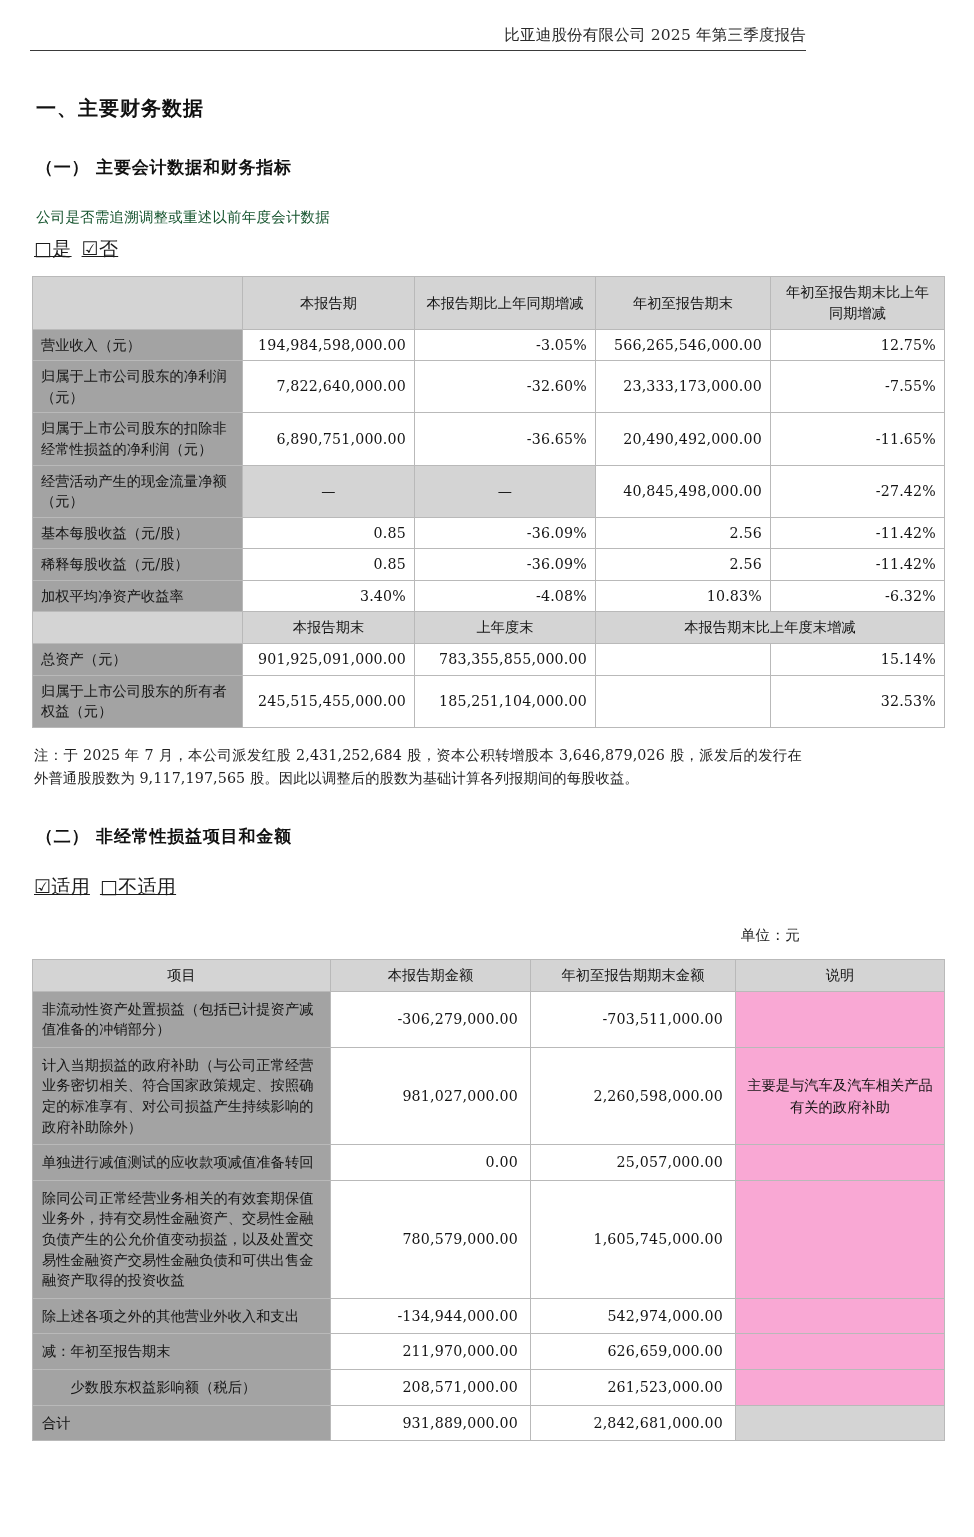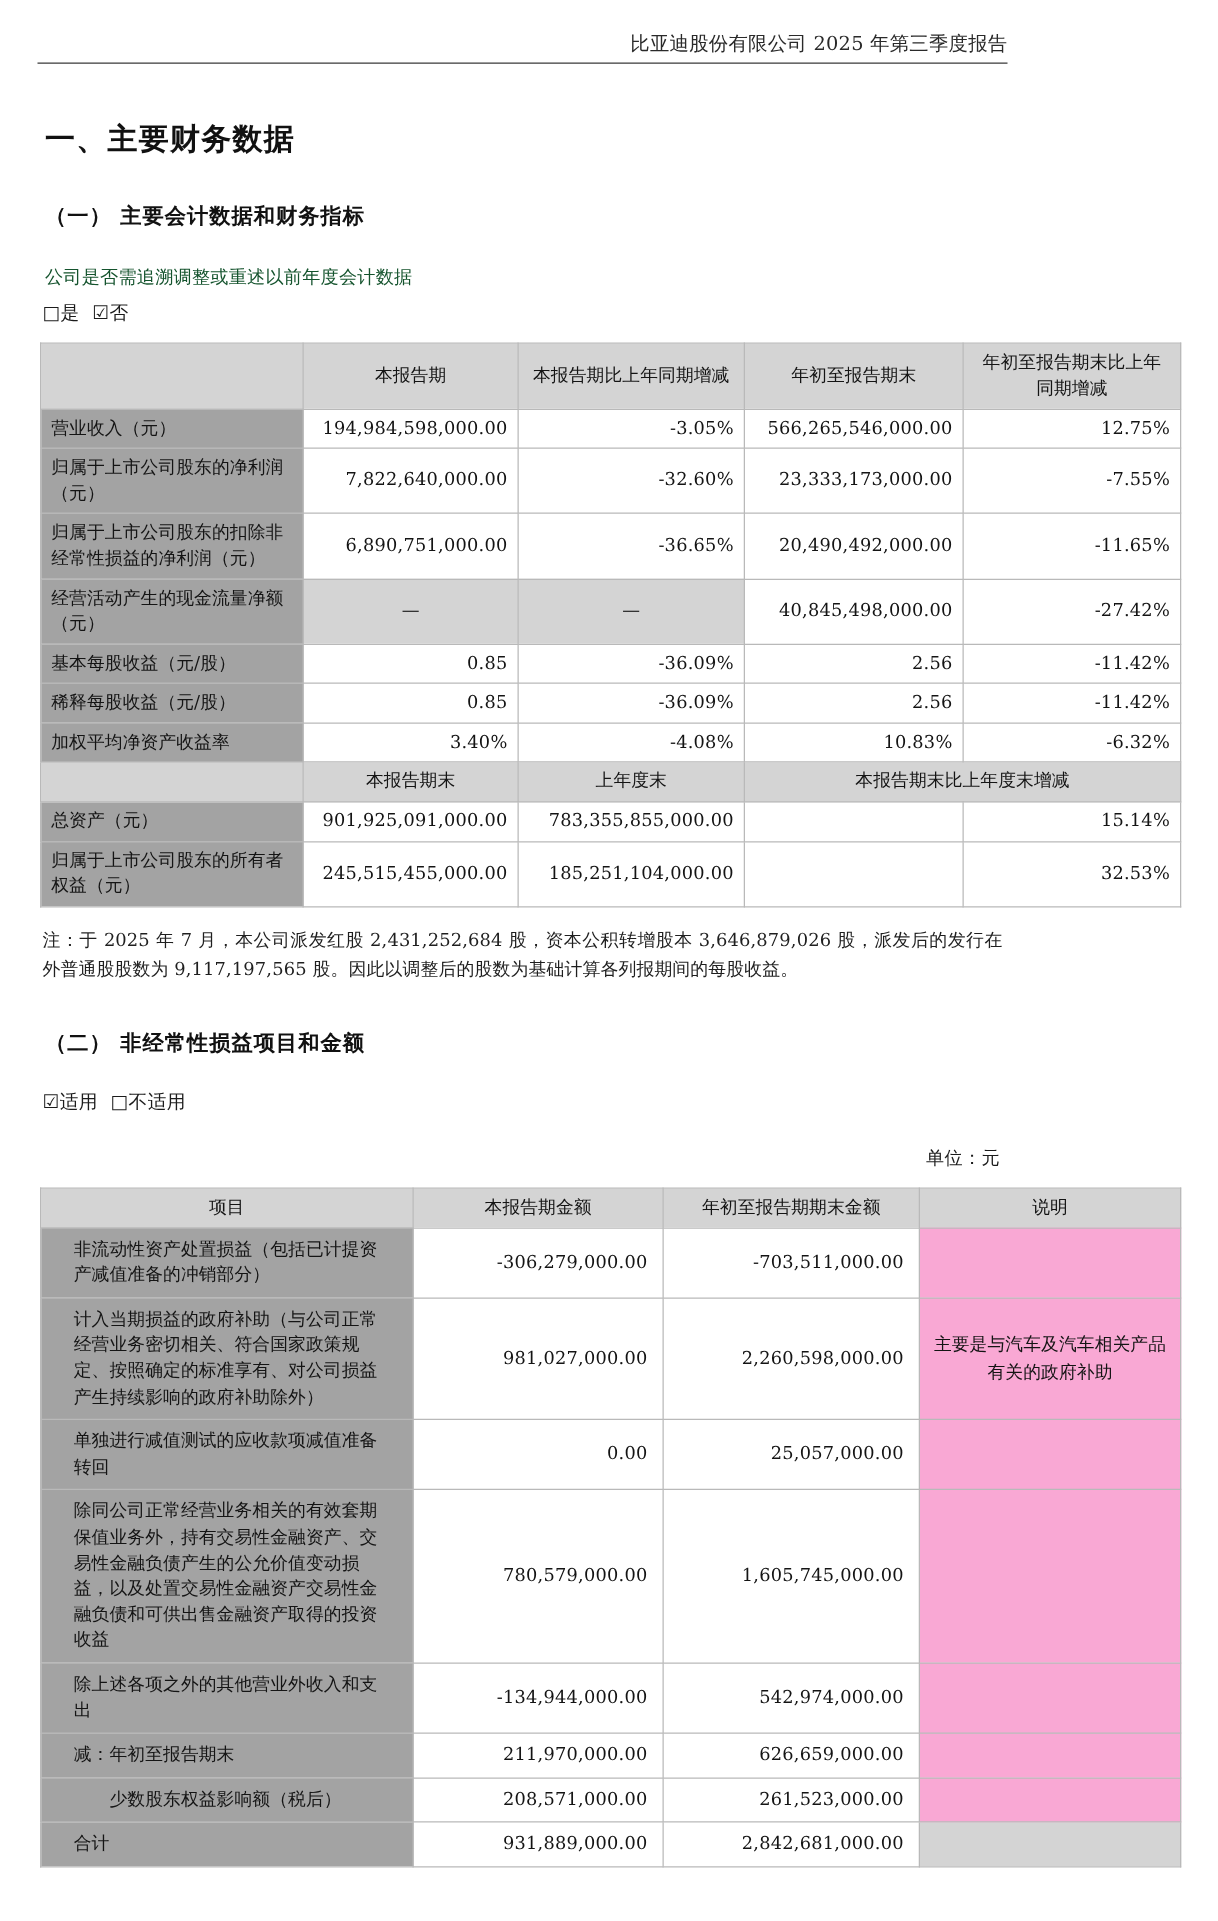--- a/index.html
+++ b/index.html
@@ -33,21 +33,21 @@
     line-height: 1.2;
   }
   .header-rule {
     margin-top: 5px;
     border-bottom: 1.6px solid #3a3a3a;
     width: 100%;
   }
 
   
   h1.sec-title {
-    font-size: 24px;
+    font-size: 20px;
     font-weight: bold;
     margin: 44px 0 0 6px;
     letter-spacing: 1px;
     color: #111;
   }
   h2.sub-title {
     font-size: 17px;
     font-weight: bold;
     margin: 34px 0 0 6px;
     letter-spacing: 0.8px;
@@ -55,23 +55,24 @@
   }
 
   .para {
     font-size: 14.5px;
     margin: 28px 0 0 6px;
     letter-spacing: 0.2px;
     line-height: 1.5;
     color: #14532d;
   }
   .checkline {
-    font-size: 15px;
+    font-size: 19px;
     margin: 8px 0 0 4px;
     letter-spacing: 0.3px;
+    text-decoration: underline;
   }
   .checkline .opt { margin-right: 10px; white-space: nowrap; }
 
   .note {
     font-size: 14.3px;
     margin: 16px 4px 0 4px;
     line-height: 1.65;
     text-align: justify;
     letter-spacing: 0.1px;
     color: #1f1f1f;
@@ -141,21 +142,21 @@
   table#tbl-main col.c4 { width: 175px; }
   table#tbl-main col.c5 { width: 174px; }
 
   
   table#tbl-nonrec col.d1 { width: 298px; }
   table#tbl-nonrec col.d2 { width: 200px; }
   table#tbl-nonrec col.d3 { width: 205px; }
   table#tbl-nonrec col.d4 { width: 209px; }
 
   table#tbl-nonrec td { font-size: 14.2px; }
-  table#tbl-nonrec .lbl { padding: 7px 26px; }
+  table#tbl-nonrec .lbl { padding: 7px 9px; }
   table#tbl-nonrec .num { padding: 7px 12px 7px 8px; }
   table#tbl-nonrec .desc {
     background: #f9a8d4;
     text-align: center;
     line-height: 1.55;
     color: #141414;
   }
 </style>
 </head>
 <body>

